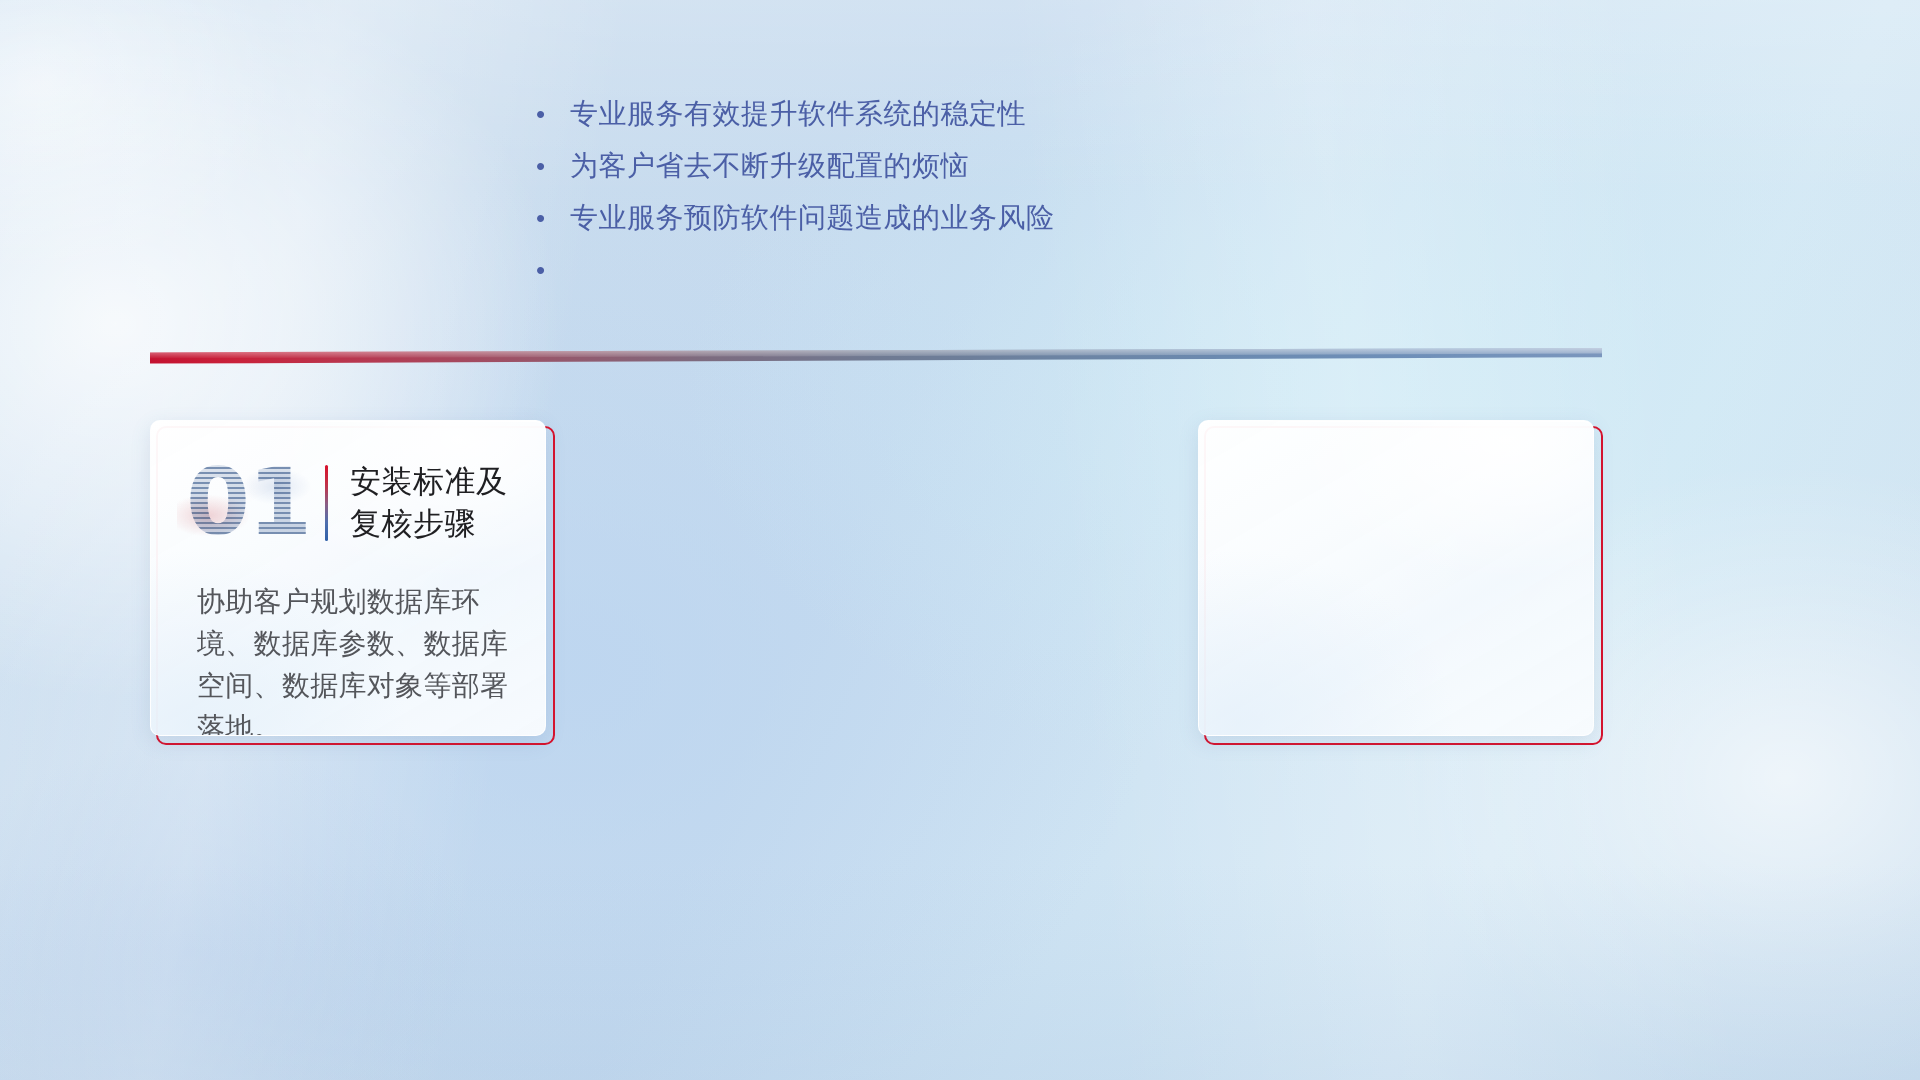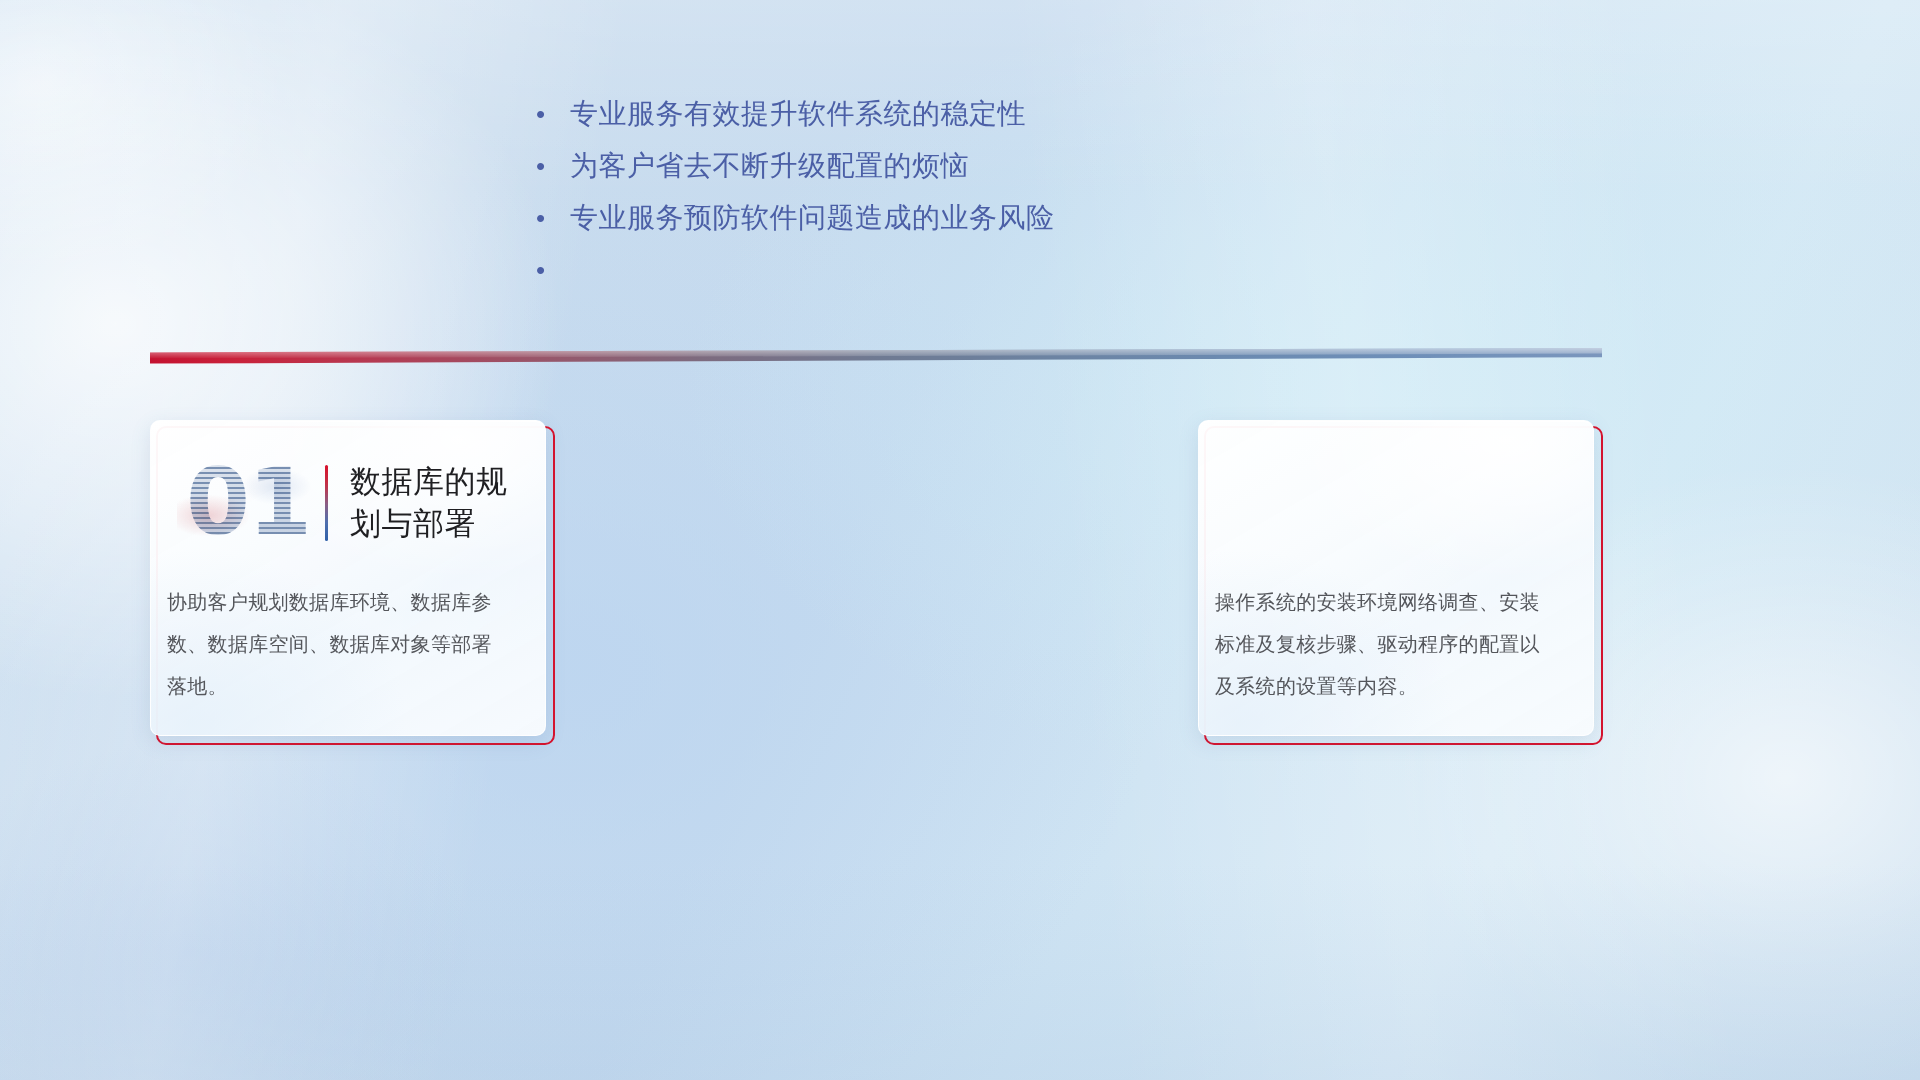--- a/index.html
+++ b/index.html
@@ -161,23 +161,23 @@
     flex:1 1 auto;
     color:#1f1f22;
     font-size:31px;
     line-height:42px;
     font-weight:500;
     letter-spacing:.5px;
     padding-right:12px;
   }
 
   .card-body{
-    position:absolute;left:16px;top:160px;width:338px;
+    position:absolute;left:46px;top:160px;width:338px;
     color:#54565b;
-    font-size:20px;
+    font-size:28px;
     line-height:42px;
     letter-spacing:.3px;
   }
 </style>
 </head>
 <body>
 
 <div class="bg bg-base"></div>
 <div class="bg bg-glow-b"></div>
 <div class="bg bg-glow-c"></div>
@@ -221,31 +221,30 @@
     <div class="card-redline"></div>
     <div class="card">
       <div class="card-sheen"></div>
 
       <div class="card-head">
         <div class="wm">
           <div class="wm-num">01</div>
           <div class="wm-tint"></div>
         </div>
         <div class="divider"></div>
-        <div class="card-title">数据库的规划与部署</div>
+        <div class="card-title">安装标准及复核步骤</div>
       </div>
 
       <div class="card-body">协助客户规划数据库环境、数据库参数、数据库空间、数据库对象等部署落地。</div>
     </div>
   </div>
 
   <div class="card-slot">
     <div class="card-redline"></div>
     <div class="card">
       <div class="card-sheen"></div>
 
 
-      <div class="card-body">操作系统的安装环境网络调查、安装标准及复核步骤、驱动程序的配置以及系统的设置等内容。</div>
     </div>
   </div>
 
 
 </div>
 
 </body></html>

